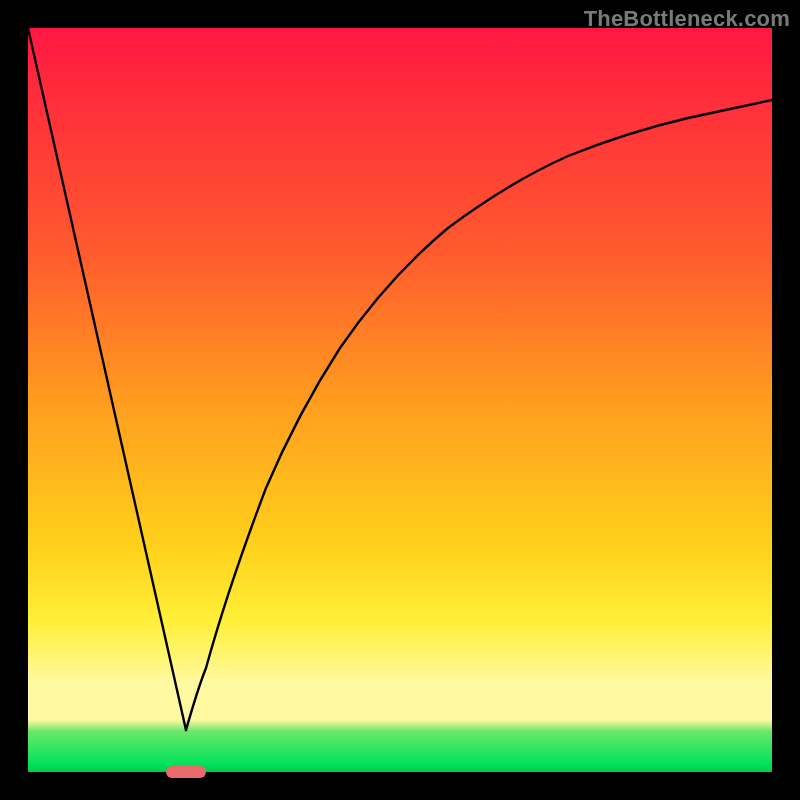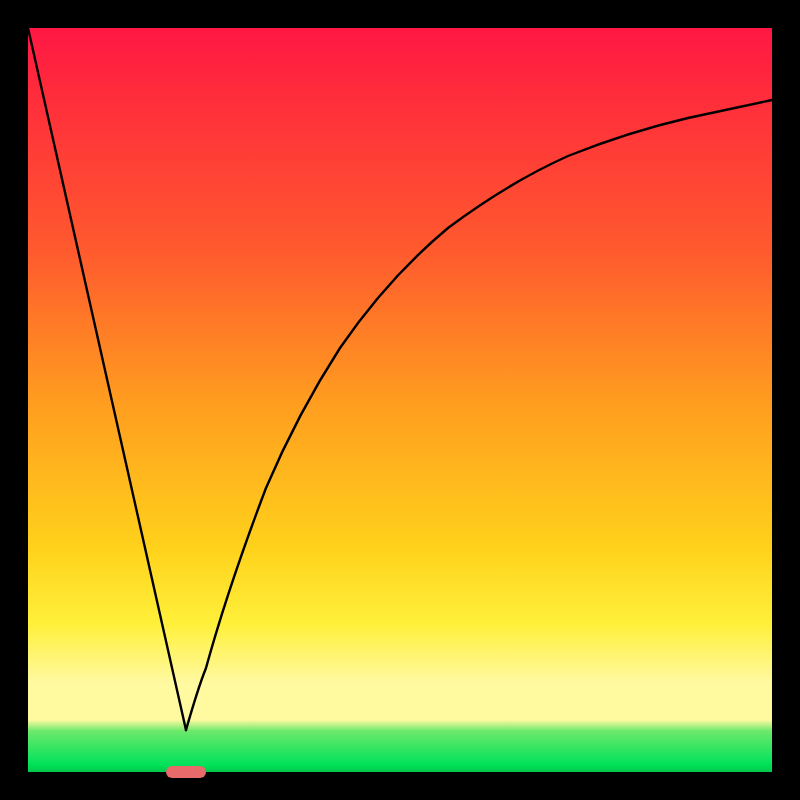--- a/index.html
+++ b/index.html
@@ -62,20 +62,21 @@
     height: 12px;
     border-radius: 6px;
     background: #e96a6a;
     bottom: -6px;
   }
 </style>
 </head>
 <body>
 
 <div class="chart-container">
+  <div class="watermark">TheBottleneck.com</div>
 
   <div class="plot-area">
 
     <svg class="curve-svg" viewBox="0 0 744 744" preserveAspectRatio="none">
 
       <path d="M 0 0 L 158 702" fill="none" stroke="#000" stroke-width="2.4" stroke-linecap="round"></path>
 
       <path d="M 158 702
                Q 170 660 178 640
                Q 200 560 238 460

